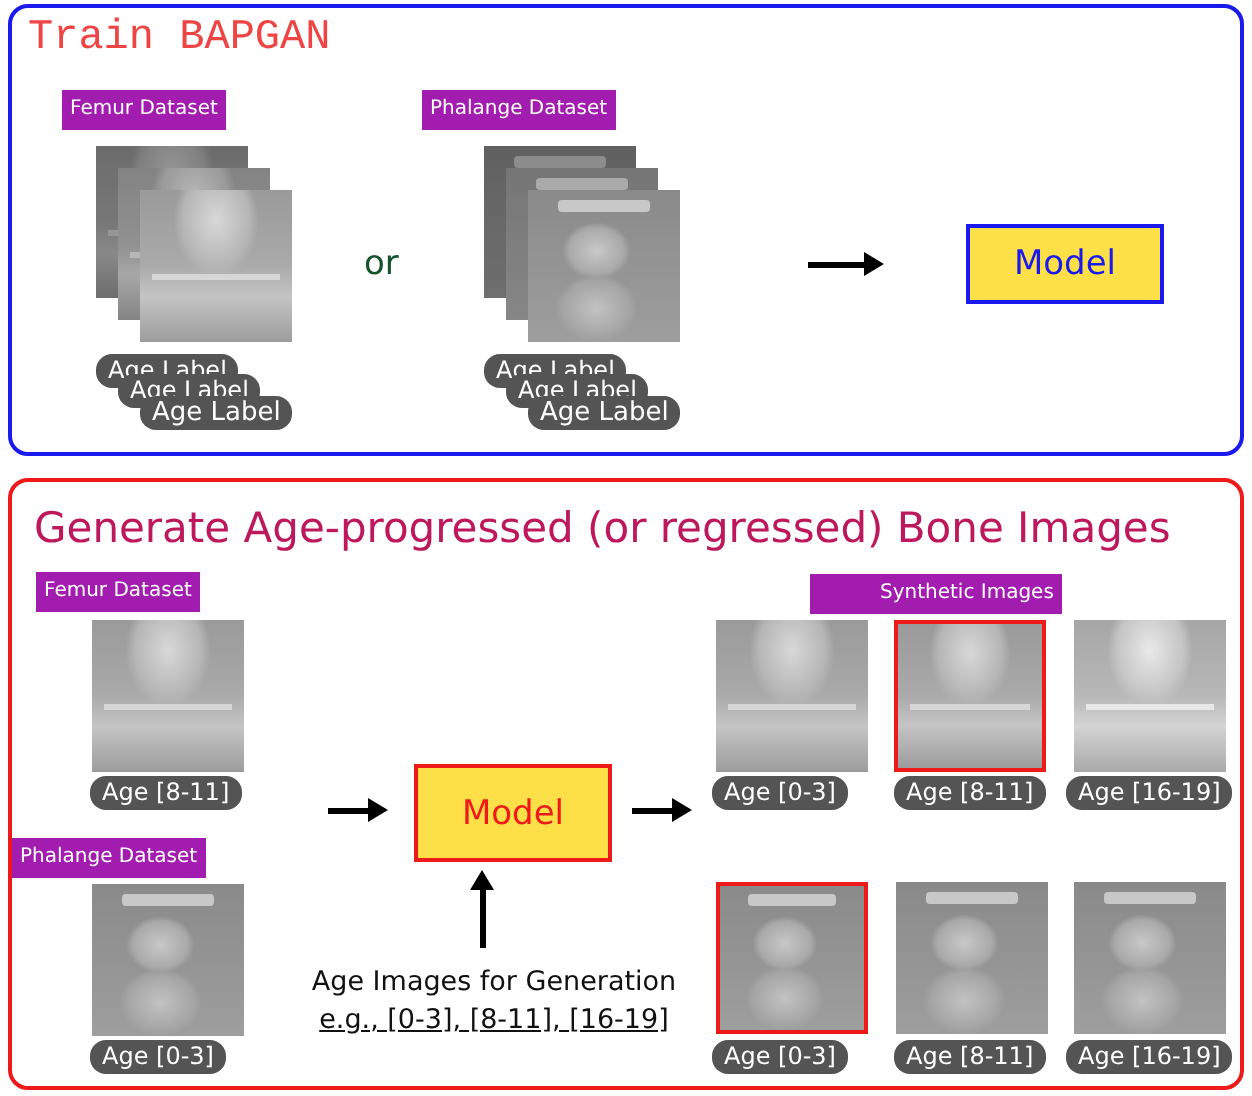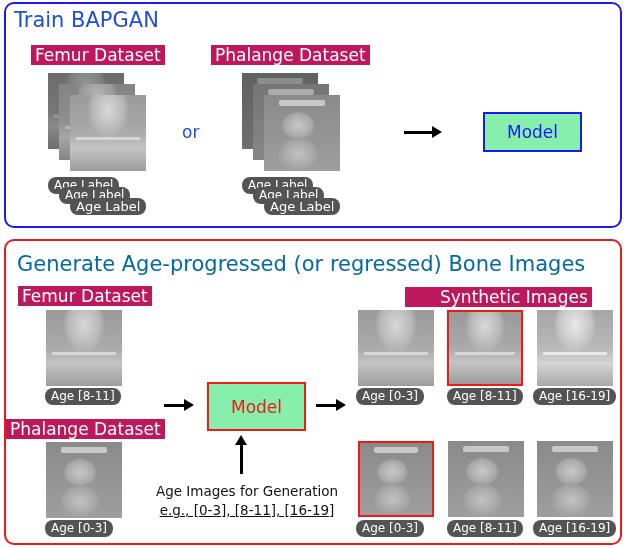--- a/index.html
+++ b/index.html
@@ -1,39 +1,39 @@
 <!DOCTYPE html>
 <html><head>
 <meta charset="utf-8">
 <style>
   html, body { margin:0; padding:0; background:#ffffff; }
   body { width:626px; height:548px; position:relative; overflow:hidden; font-family:"DejaVu Sans", sans-serif; }
   .panel { position:absolute; border-radius:10px; box-sizing:border-box; }
   .panel-top { left:4px; top:2px; width:618px; height:226px; border:2px solid #1a1aee; }
   .panel-bottom { left:4px; top:239px; width:618px; height:306px; border:2px solid #ee1a1a; }
   .panel-title { position:absolute; font-size:21px; white-space:nowrap; }
-  .title-blue { color:#1d4ed8; }
-  .title-red { color:#0369a1; }
-  .ds-label { position:absolute; background:#be185d; color:#fff; font-size:17px; padding:0 4px; line-height:20px; white-space:nowrap; }
+  .title-blue { color:#ef4444;font-family:Liberation Mono, monospace; }
+  .title-red { color:#be185d; }
+  .ds-label { position:absolute; background:#a21caf; color:#fff; font-size:10px; padding:0 4px; line-height:20px; white-space:nowrap; }
   .xray { position:absolute; box-sizing:border-box; }
   .femur { background:
       radial-gradient(ellipse 40% 55% at 50% 20%, #d8d8d8 0%, #b5b5b5 55%, transparent 70%),
       linear-gradient(180deg, #9a9a9a 0%, #aaaaaa 50%, #c4c4c4 70%, #9c9c9c 100%); }
   .femur::after { content:""; position:absolute; left:8%; right:8%; top:55%; height:3px; background:rgba(230,230,230,0.7); }
   .phal { background:
       radial-gradient(ellipse 30% 25% at 45% 40%, #c8c8c8 0%, #a9a9a9 60%, transparent 75%),
       radial-gradient(ellipse 36% 30% at 45% 78%, #c2c2c2 0%, #a5a5a5 60%, transparent 75%),
       linear-gradient(180deg, #8a8a8a 0%, #9e9e9e 100%); }
   .phal::before { content:""; position:absolute; left:20%; right:20%; top:6%; height:6px; background:rgba(215,215,215,0.8); border-radius:2px; }
   .dark1 { filter:brightness(0.7); }
   .dark2 { filter:brightness(0.85); }
   .red-frame { border:2px solid #ee1a1a; }
   .age-pill { position:absolute; background:#545454; color:#fff; font-size:12px; line-height:17px; padding:0 6px; border-radius:8px; white-space:nowrap; text-align:center; }
-  .or-text { position:absolute; font-size:17px; color:#1d4ed8; }
-  .model-box { position:absolute; box-sizing:border-box; display:flex; align-items:center; justify-content:center; font-size:17px; background:#86efac; }
+  .or-text { position:absolute; font-size:17px; color:#14532d; }
+  .model-box { position:absolute; box-sizing:border-box; display:flex; align-items:center; justify-content:center; font-size:17px; background:#fde047; }
   .model-blue { border:2px solid #1a1aee; color:#1a1aee; }
   .model-red { border:2px solid #ee1a1a; color:#ee1a1a; }
   .arrow { position:absolute; height:3px; background:#000; }
   .arrow::after { content:""; position:absolute; right:-8px; top:-5px; border-left:10px solid #000; border-top:6.5px solid transparent; border-bottom:6.5px solid transparent; }
   .arrow-up { position:absolute; width:3px; background:#000; }
   .arrow-up::before { content:""; position:absolute; top:-9px; left:-5px; border-bottom:10px solid #000; border-left:6.5px solid transparent; border-right:6.5px solid transparent; }
   .caption { position:absolute; font-size:13.5px; color:#111; text-align:center; line-height:18px; white-space:nowrap; }
 </style>
 </head>
 <body>

